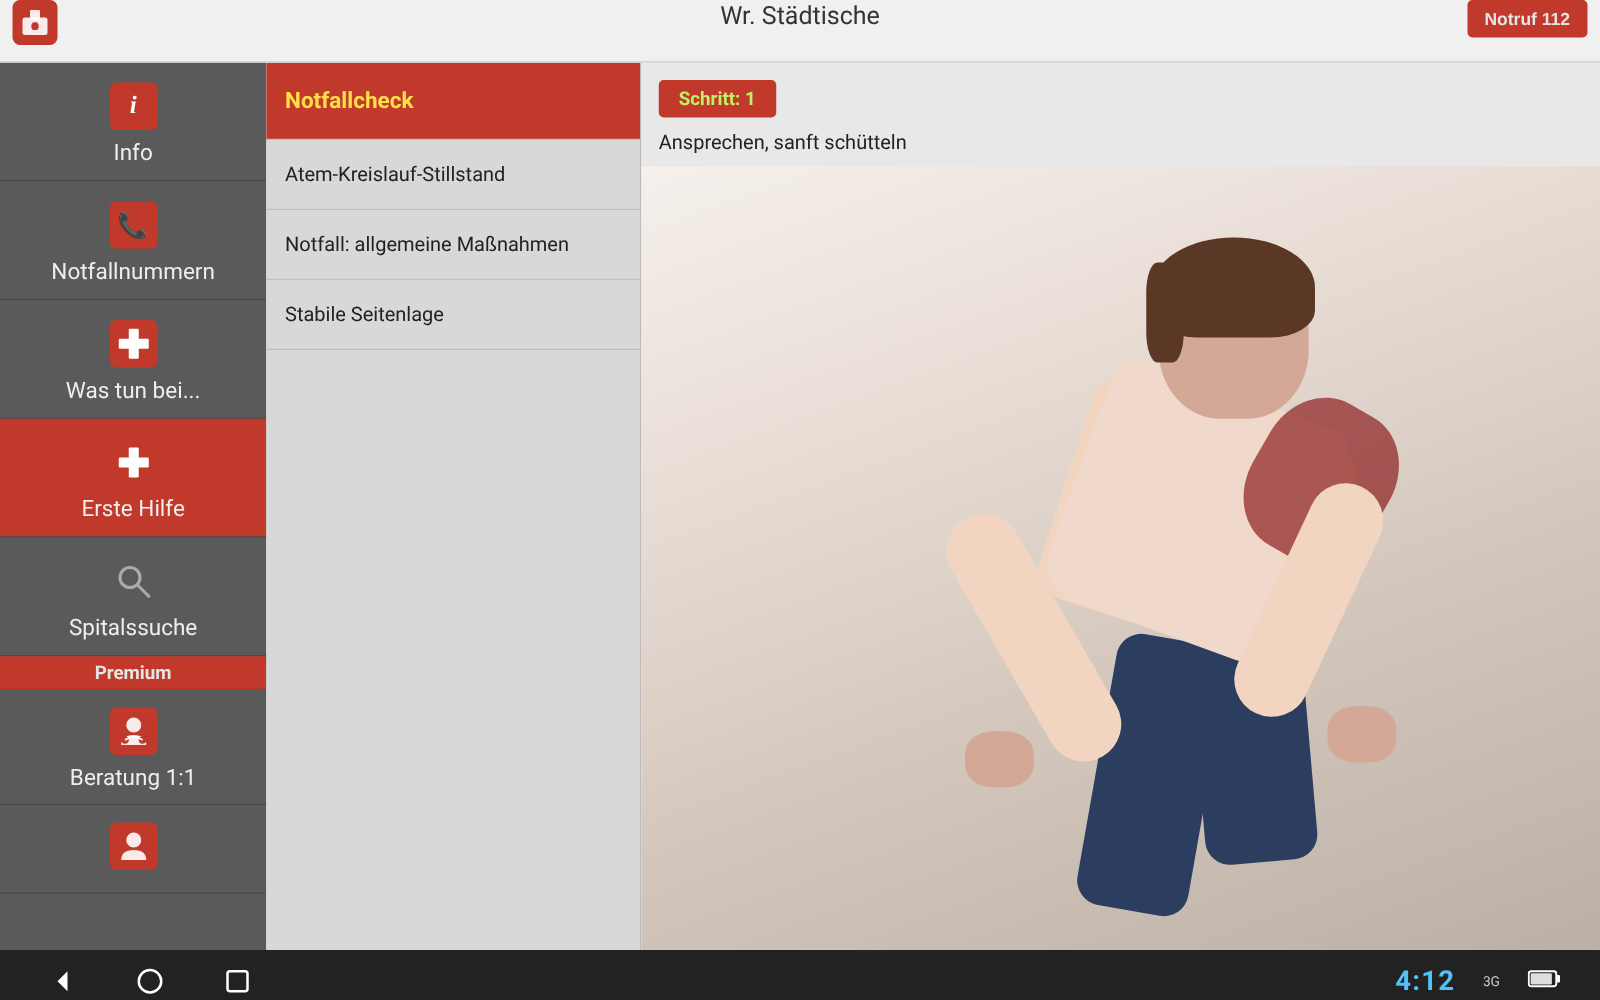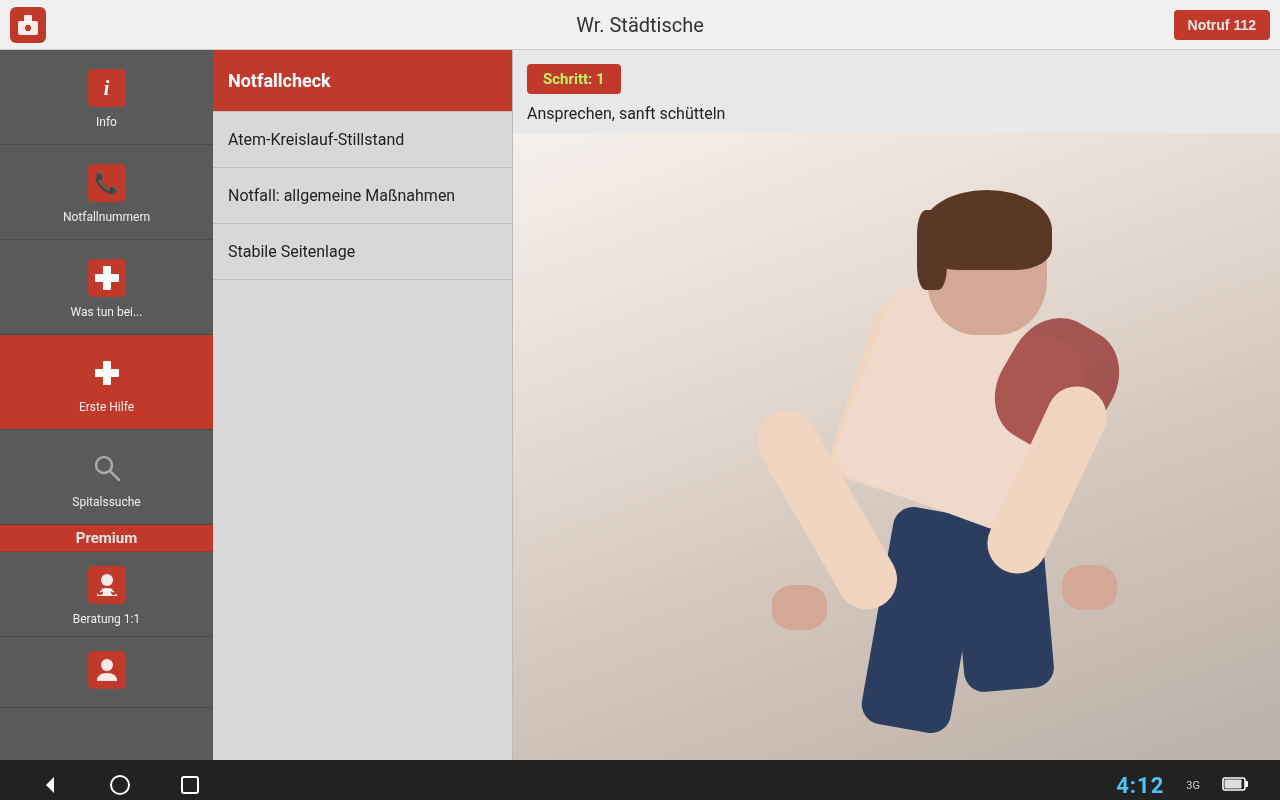--- a/index.html
+++ b/index.html
@@ -10,21 +10,20 @@
       font-family: 'Roboto', Arial, sans-serif;
       background: #e0e0e0;
     }
 
     
     #top-bar {
       width: 100%;
       height: 50px;
       background: #f0f0f0;
       display: flex;
-      align-items: center;
       justify-content: center;
       position: relative;
       border-bottom: 1px solid #ccc;
     }
     #app-logo {
       position: absolute;
       left: 10px;
       width: 36px;
       height: 36px;
       background: #c0392b;
@@ -85,21 +84,21 @@
     }
     .sidebar-item .icon-wrap {
       width: 42px;
       height: 42px;
       display: flex;
       align-items: center;
       justify-content: center;
       margin-bottom: 6px;
     }
     .sidebar-item .item-label {
-      font-size: 12px;
+      font-size: 18px;
       color: #eee;
       text-align: center;
     }
     
     .icon-info {
       background: #c0392b;
       border-radius: 5px;
       width: 38px;
       height: 38px;
       display: flex;
@@ -202,21 +201,21 @@
     .middle-item {
       padding: 18px 15px;
       border-bottom: 1px solid #c0c0c0;
       cursor: pointer;
       font-size: 16px;
       color: #222;
       background: #d8d8d8;
     }
     .middle-item.active {
       background: #c0392b;
-      color: #ffffff;
+      color: #fde047;
       font-weight: bold;
     }
     .middle-item.notfallcheck {
       font-size: 18px;
       font-weight: bold;
       padding: 20px 15px;
     }
 
     
     #content-panel {

